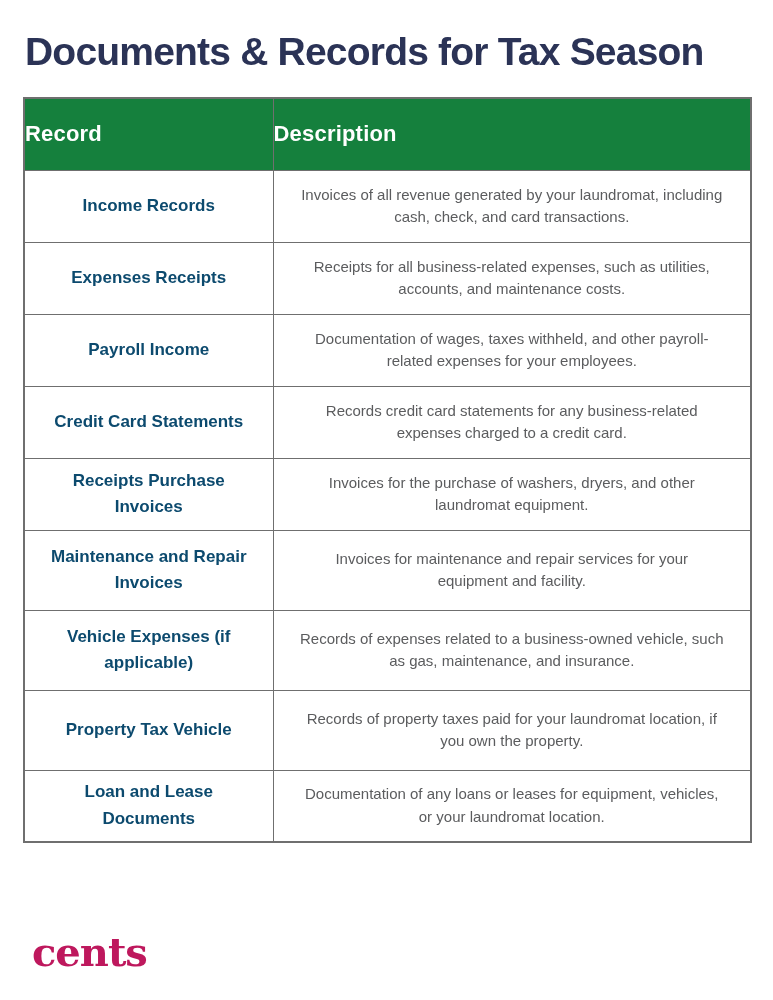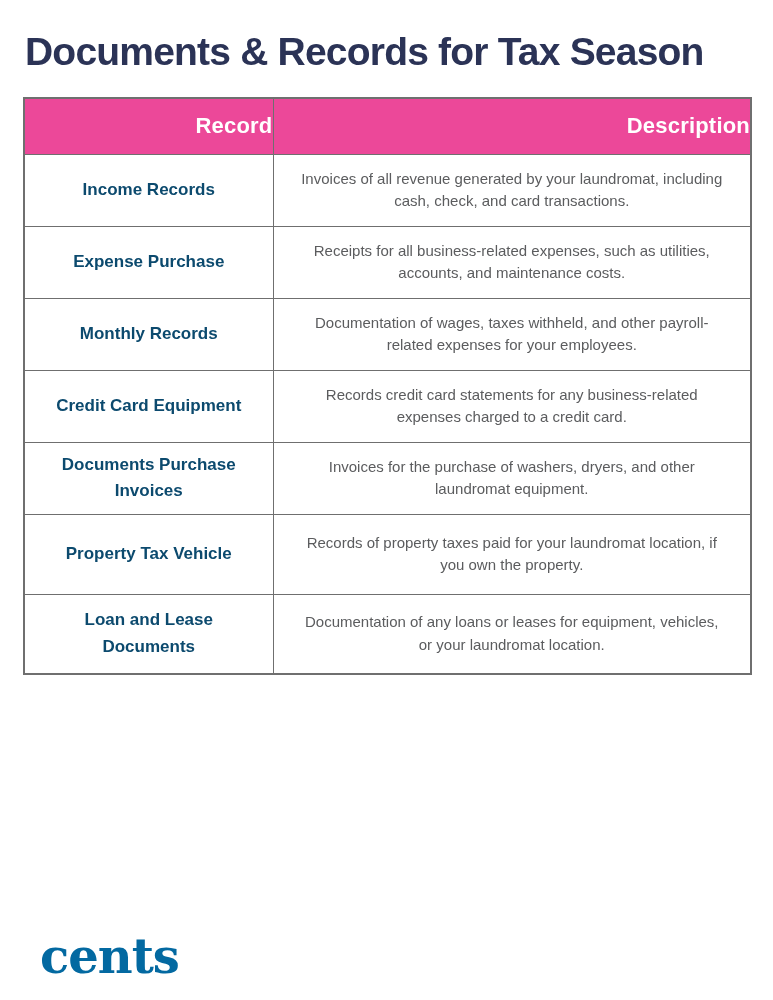--- a/index.html
+++ b/index.html
@@ -31,27 +31,27 @@
     top: 97px;
     left: 23px;
     width: 727px;
     border-collapse: collapse;
     table-layout: fixed;
     border: 2px solid #6f6f6f;
   }
   col.c-record { width: 249px; }
   col.c-desc   { width: 478px; }
   th {
-    background: #ec4899;
+    background: #15803d;
     color: #ffffff;
     font-size: 22px;
     font-weight: 700;
-    height: 56px;
+    height: 72px;
     border: 1.5px solid #6f6f6f;
-    text-align: right;
+    text-align: left;
     vertical-align: middle;
     letter-spacing: 0.2px;
   }
   td {
     border: 1.5px solid #6f6f6f;
     text-align: center;
     vertical-align: middle;
     background: #ffffff;
   }
   td.rec {
@@ -68,26 +68,26 @@
     padding: 8px 26px;
   }
   tbody tr { height: 72px; }
   tbody tr:nth-child(6),
   tbody tr:nth-child(7),
   tbody tr:nth-child(8) { height: 80px; }
   tbody tr:nth-child(10) { height: 77px; }
   .logo {
     position: absolute;
     top: 932px;
-    left: 40px;
+    left: 32px;
     font-family: "DejaVu Serif", serif;
     font-weight: 700;
-    font-size: 48px;
+    font-size: 40px;
     letter-spacing: -1px;
-    color: #0369a1;
+    color: #be185d;
     line-height: 1;
   }
 </style>
 </head>
 <body>
 
 <div class="page">
 
   <h1 class="title">Documents &amp; Records for Tax Season</h1>
 
@@ -101,34 +101,42 @@
         <th>Record</th>
         <th>Description</th>
       </tr>
     </thead>
     <tbody>
       <tr>
         <td class="rec">Income Records</td>
         <td class="desc">Invoices of all revenue generated by your laundromat, including cash, check, and card transactions.</td>
       </tr>
       <tr>
-        <td class="rec">Expense Purchase</td>
+        <td class="rec">Expenses Receipts</td>
         <td class="desc">Receipts for all business-related expenses, such as utilities, accounts, and maintenance costs.</td>
       </tr>
       <tr>
-        <td class="rec">Monthly Records</td>
+        <td class="rec">Payroll Income</td>
         <td class="desc">Documentation of wages, taxes withheld, and other payroll-related expenses for your employees.</td>
       </tr>
       <tr>
-        <td class="rec">Credit Card Equipment</td>
+        <td class="rec">Credit Card Statements</td>
         <td class="desc">Records credit card statements for any business-related expenses charged to a credit card.</td>
       </tr>
       <tr>
-        <td class="rec">Documents Purchase Invoices</td>
+        <td class="rec">Receipts Purchase Invoices</td>
         <td class="desc">Invoices for the purchase of washers, dryers, and other laundromat equipment.</td>
+      </tr>
+      <tr>
+        <td class="rec">Maintenance and Repair Invoices</td>
+        <td class="desc">Invoices for maintenance and repair services for your equipment and facility.</td>
+      </tr>
+      <tr>
+        <td class="rec">Vehicle Expenses (if applicable)</td>
+        <td class="desc">Records of expenses related to a business-owned vehicle, such as gas, maintenance, and insurance.</td>
       </tr>
       <tr>
         <td class="rec">Property Tax Vehicle</td>
         <td class="desc">Records of property taxes paid for your laundromat location, if you own the property.</td>
       </tr>
       <tr>
         <td class="rec">Loan and Lease Documents</td>
         <td class="desc">Documentation of any loans or leases for equipment, vehicles, or your laundromat location.</td>
       </tr>
     </tbody>

